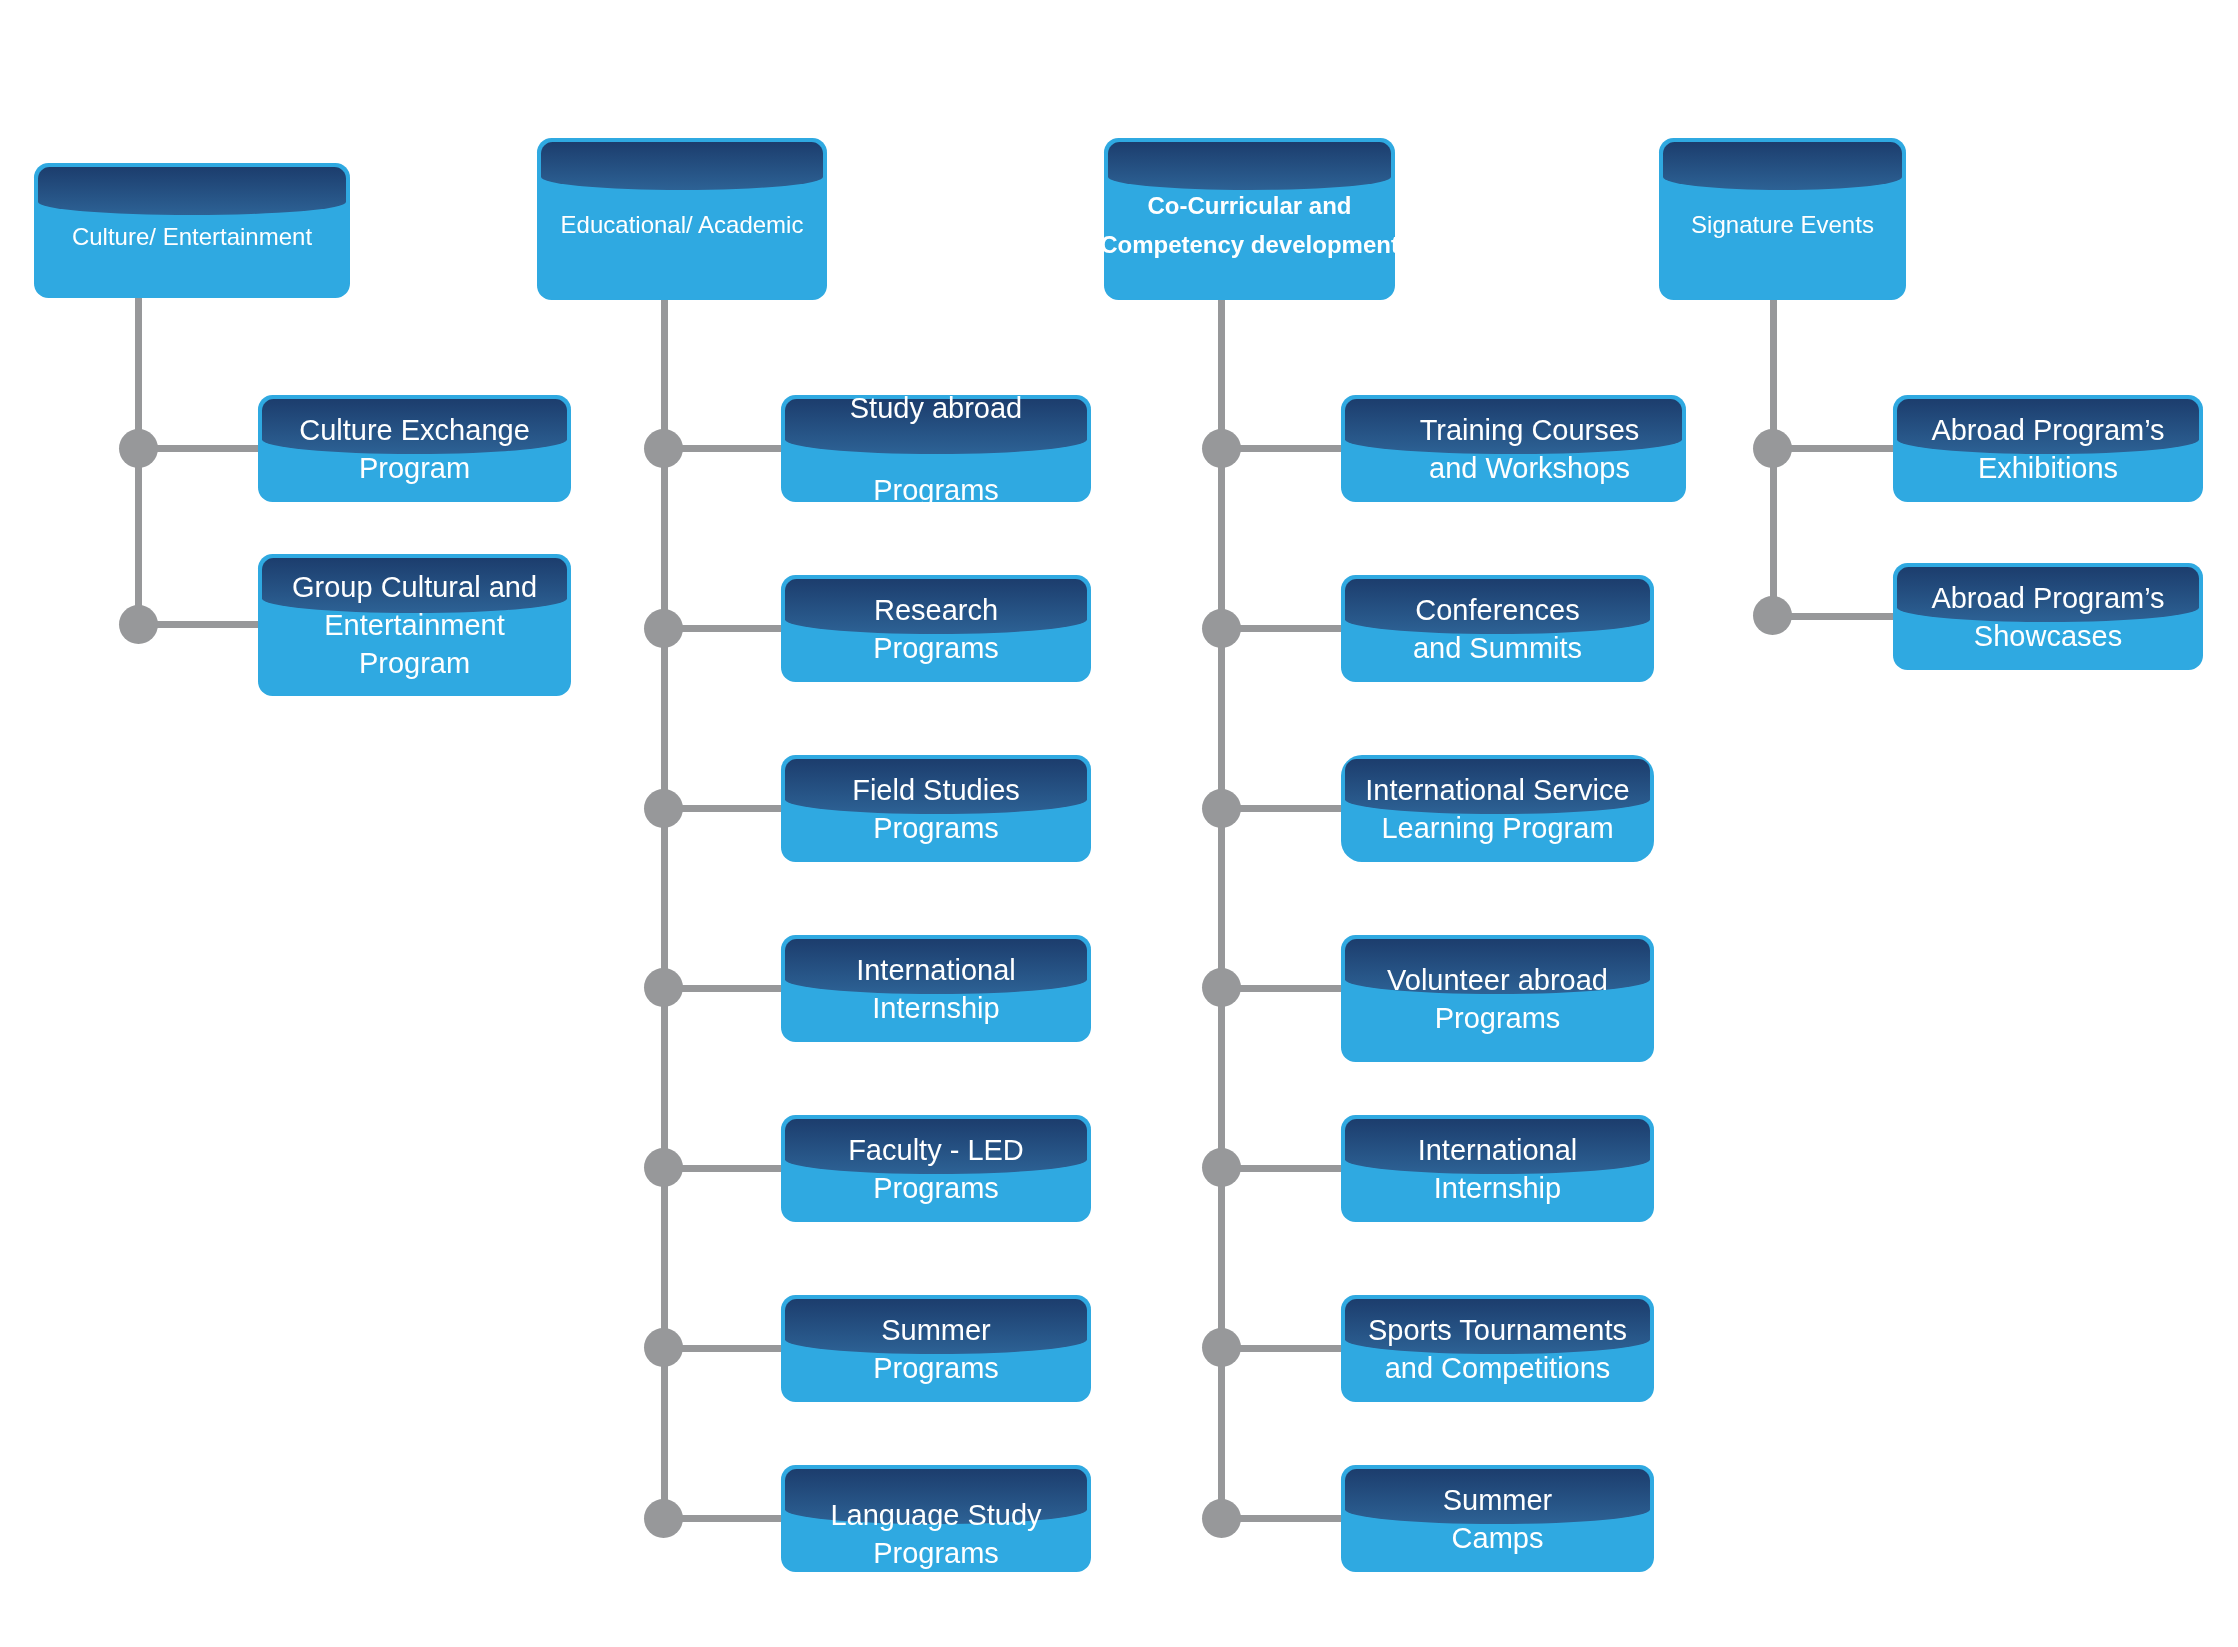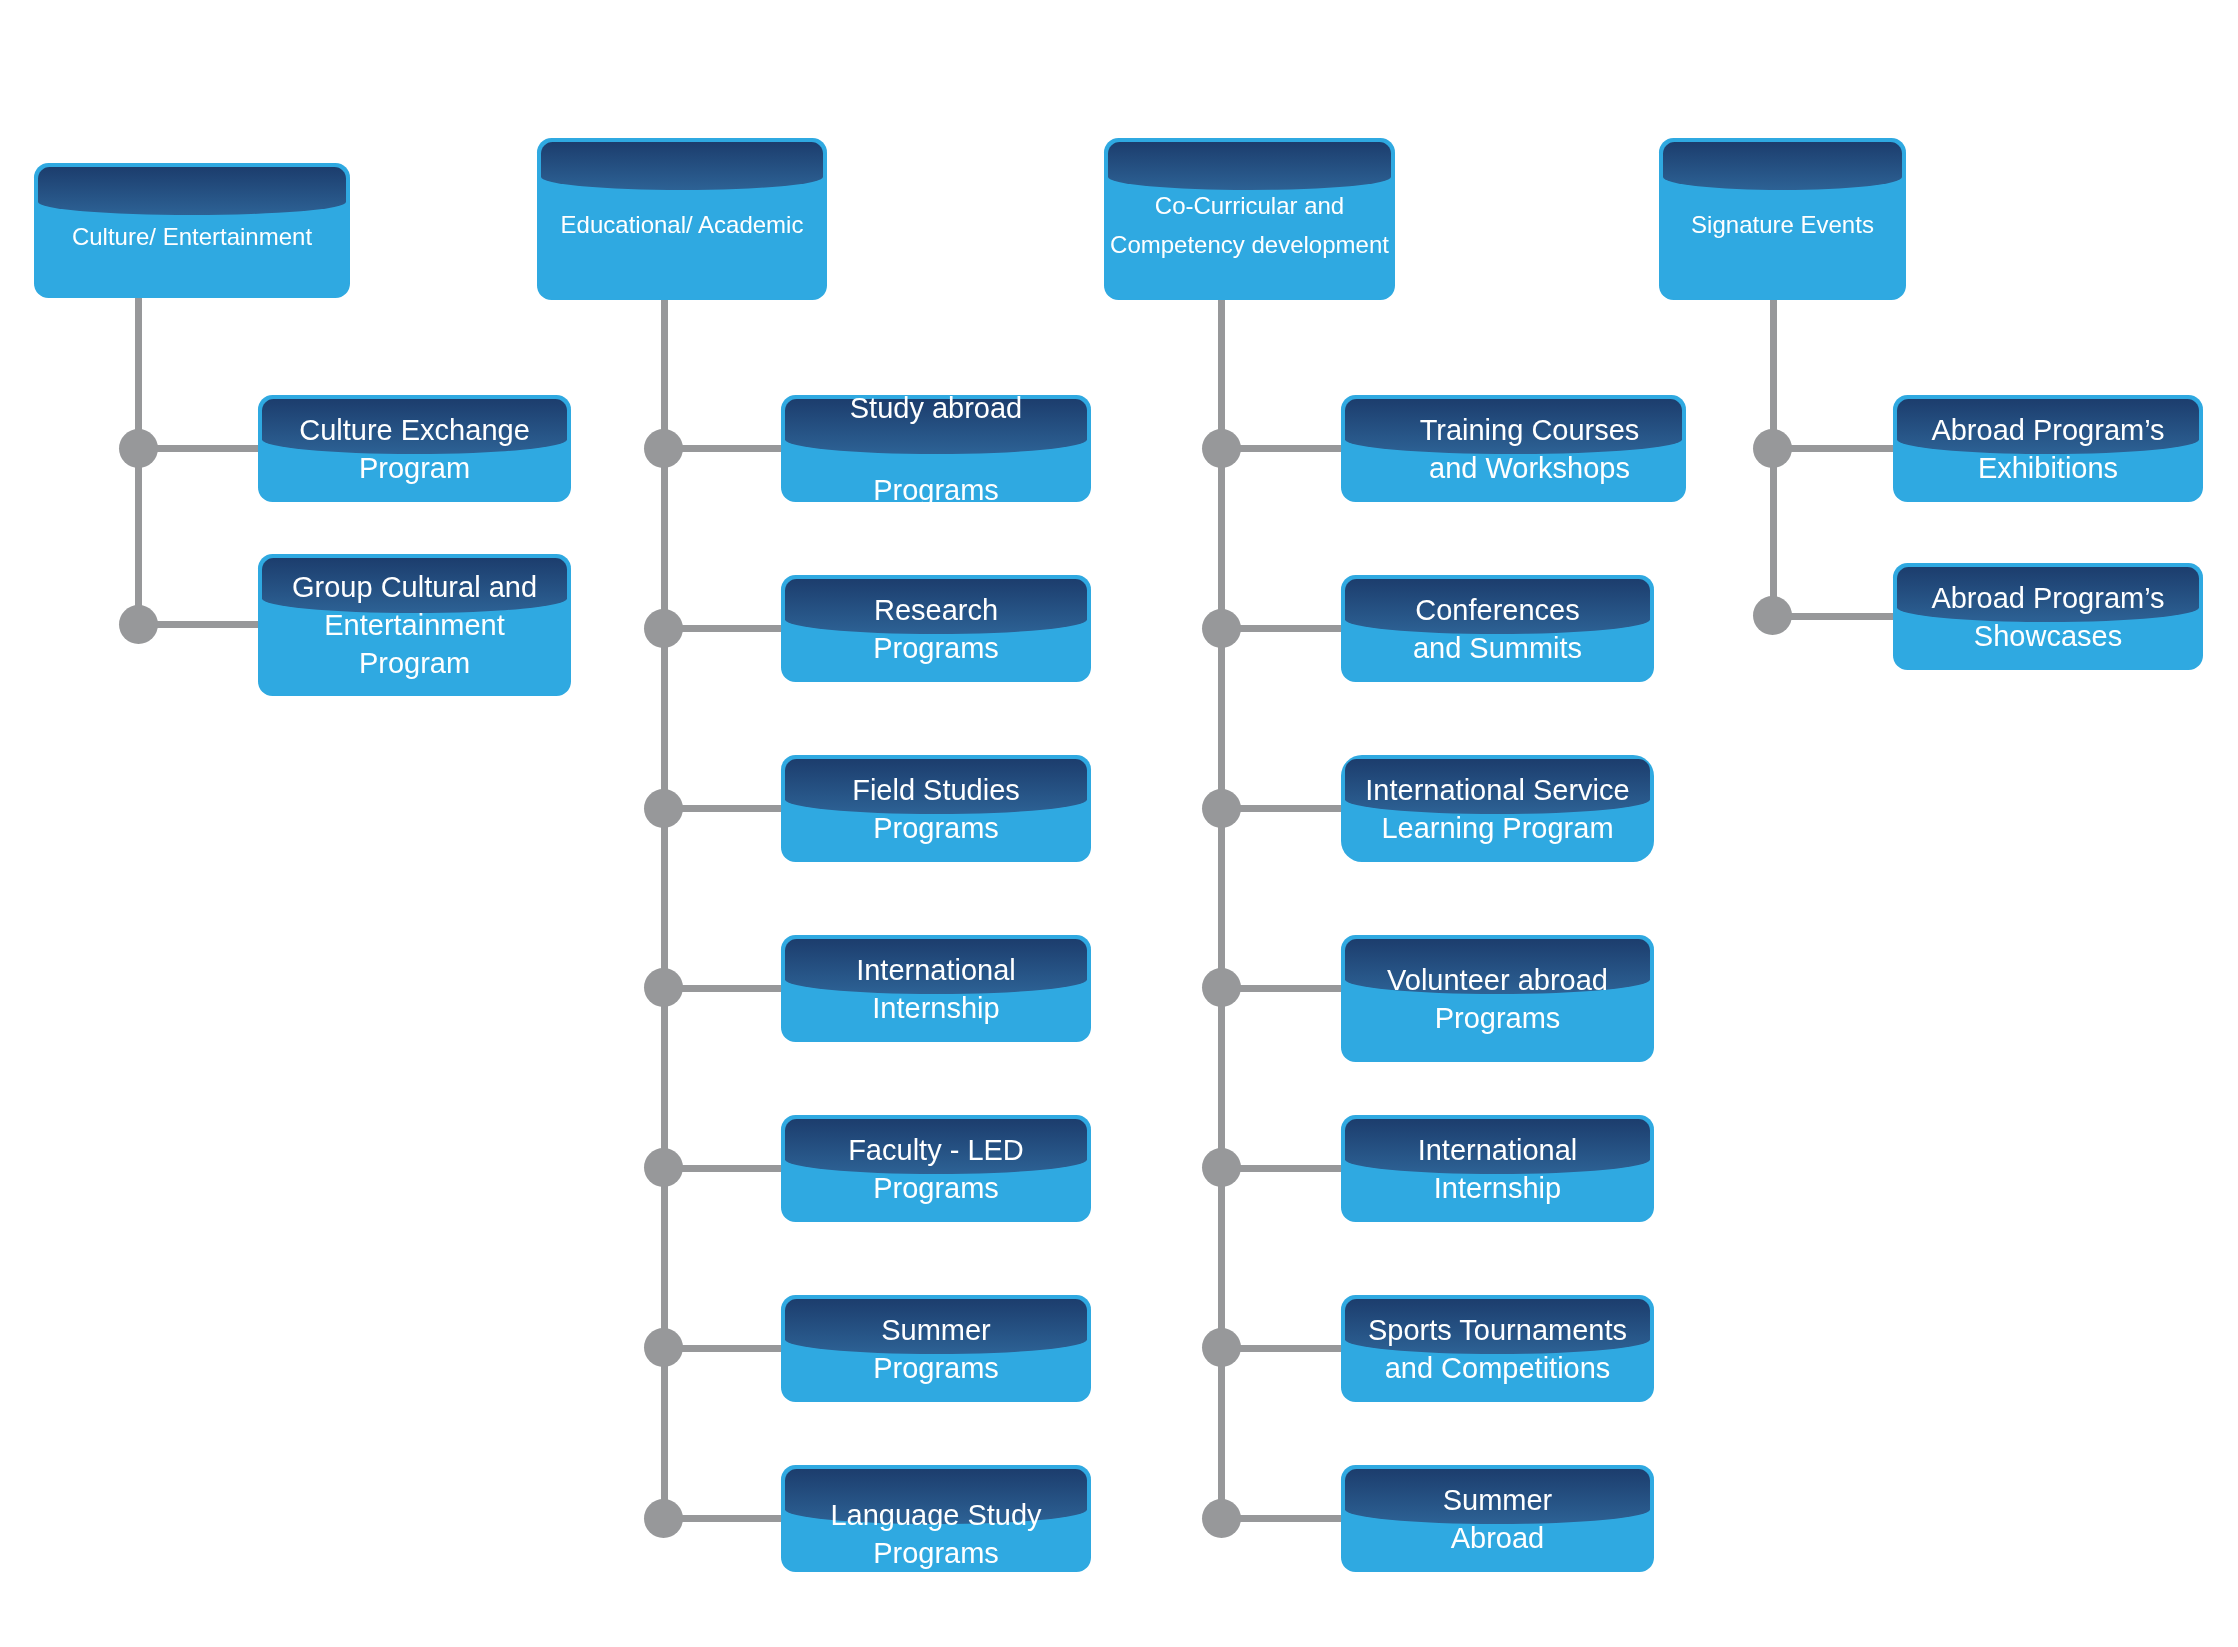--- a/index.html
+++ b/index.html
@@ -117,21 +117,21 @@
     <div class="hline" style="left: 1222px; top: 805px; width: 119px;"></div>
     <div class="dot" style="left: 1202px; top: 789px;"></div>
     <div class="hline" style="left: 1222px; top: 985px; width: 119px;"></div>
     <div class="dot" style="left: 1202px; top: 968px;"></div>
     <div class="hline" style="left: 1222px; top: 1165px; width: 119px;"></div>
     <div class="dot" style="left: 1202px; top: 1148px;"></div>
     <div class="hline" style="left: 1222px; top: 1345px; width: 119px;"></div>
     <div class="dot" style="left: 1202px; top: 1328px;"></div>
     <div class="hline" style="left: 1222px; top: 1515px; width: 119px;"></div>
     <div class="dot" style="left: 1202px; top: 1499px;"></div>
-    <div class="node root" style="left: 1104px; top: 138px; width: 291px; height: 150px;">
+    <div class="node root" style="left: 1104px; top: 138px; width: 291px; height: 150px; font-weight: bold;">
       <div class="line">Co-Curricular and</div>
       <div class="line">Competency development</div>
     </div>
     <div class="node child" style="left: 1341px; top: 395px; width: 313px; height: 107px; padding-left: 32px;">
       <div class="line">Training Courses</div>
       <div class="line">and Workshops</div>
     </div>
     <div class="node child" style="left: 1341px; top: 575px; width: 313px; height: 107px;">
       <div class="line">Conferences</div>
       <div class="line">and Summits</div>
@@ -147,21 +147,21 @@
     <div class="node child" style="left: 1341px; top: 1115px; width: 313px; height: 107px;">
       <div class="line">International</div>
       <div class="line">Internship</div>
     </div>
     <div class="node child" style="left: 1341px; top: 1295px; width: 313px; height: 107px;">
       <div class="line">Sports Tournaments</div>
       <div class="line">and Competitions</div>
     </div>
     <div class="node child" style="left: 1341px; top: 1465px; width: 313px; height: 107px;">
       <div class="line">Summer</div>
-      <div class="line">Abroad</div>
+      <div class="line">Camps</div>
     </div>
     <div class="vline" style="left: 1770px; top: 288px; height: 328px;"></div>
     <div class="hline" style="left: 1773px; top: 445px; width: 120px;"></div>
     <div class="dot" style="left: 1753px; top: 429px;"></div>
     <div class="hline" style="left: 1773px; top: 613px; width: 120px;"></div>
     <div class="dot" style="left: 1753px; top: 596px;"></div>
     <div class="node root" style="left: 1659px; top: 138px; width: 247px; height: 150px;">
       <div class="line">Signature Events</div>
     </div>
     <div class="node child" style="left: 1893px; top: 395px; width: 310px; height: 107px;">

